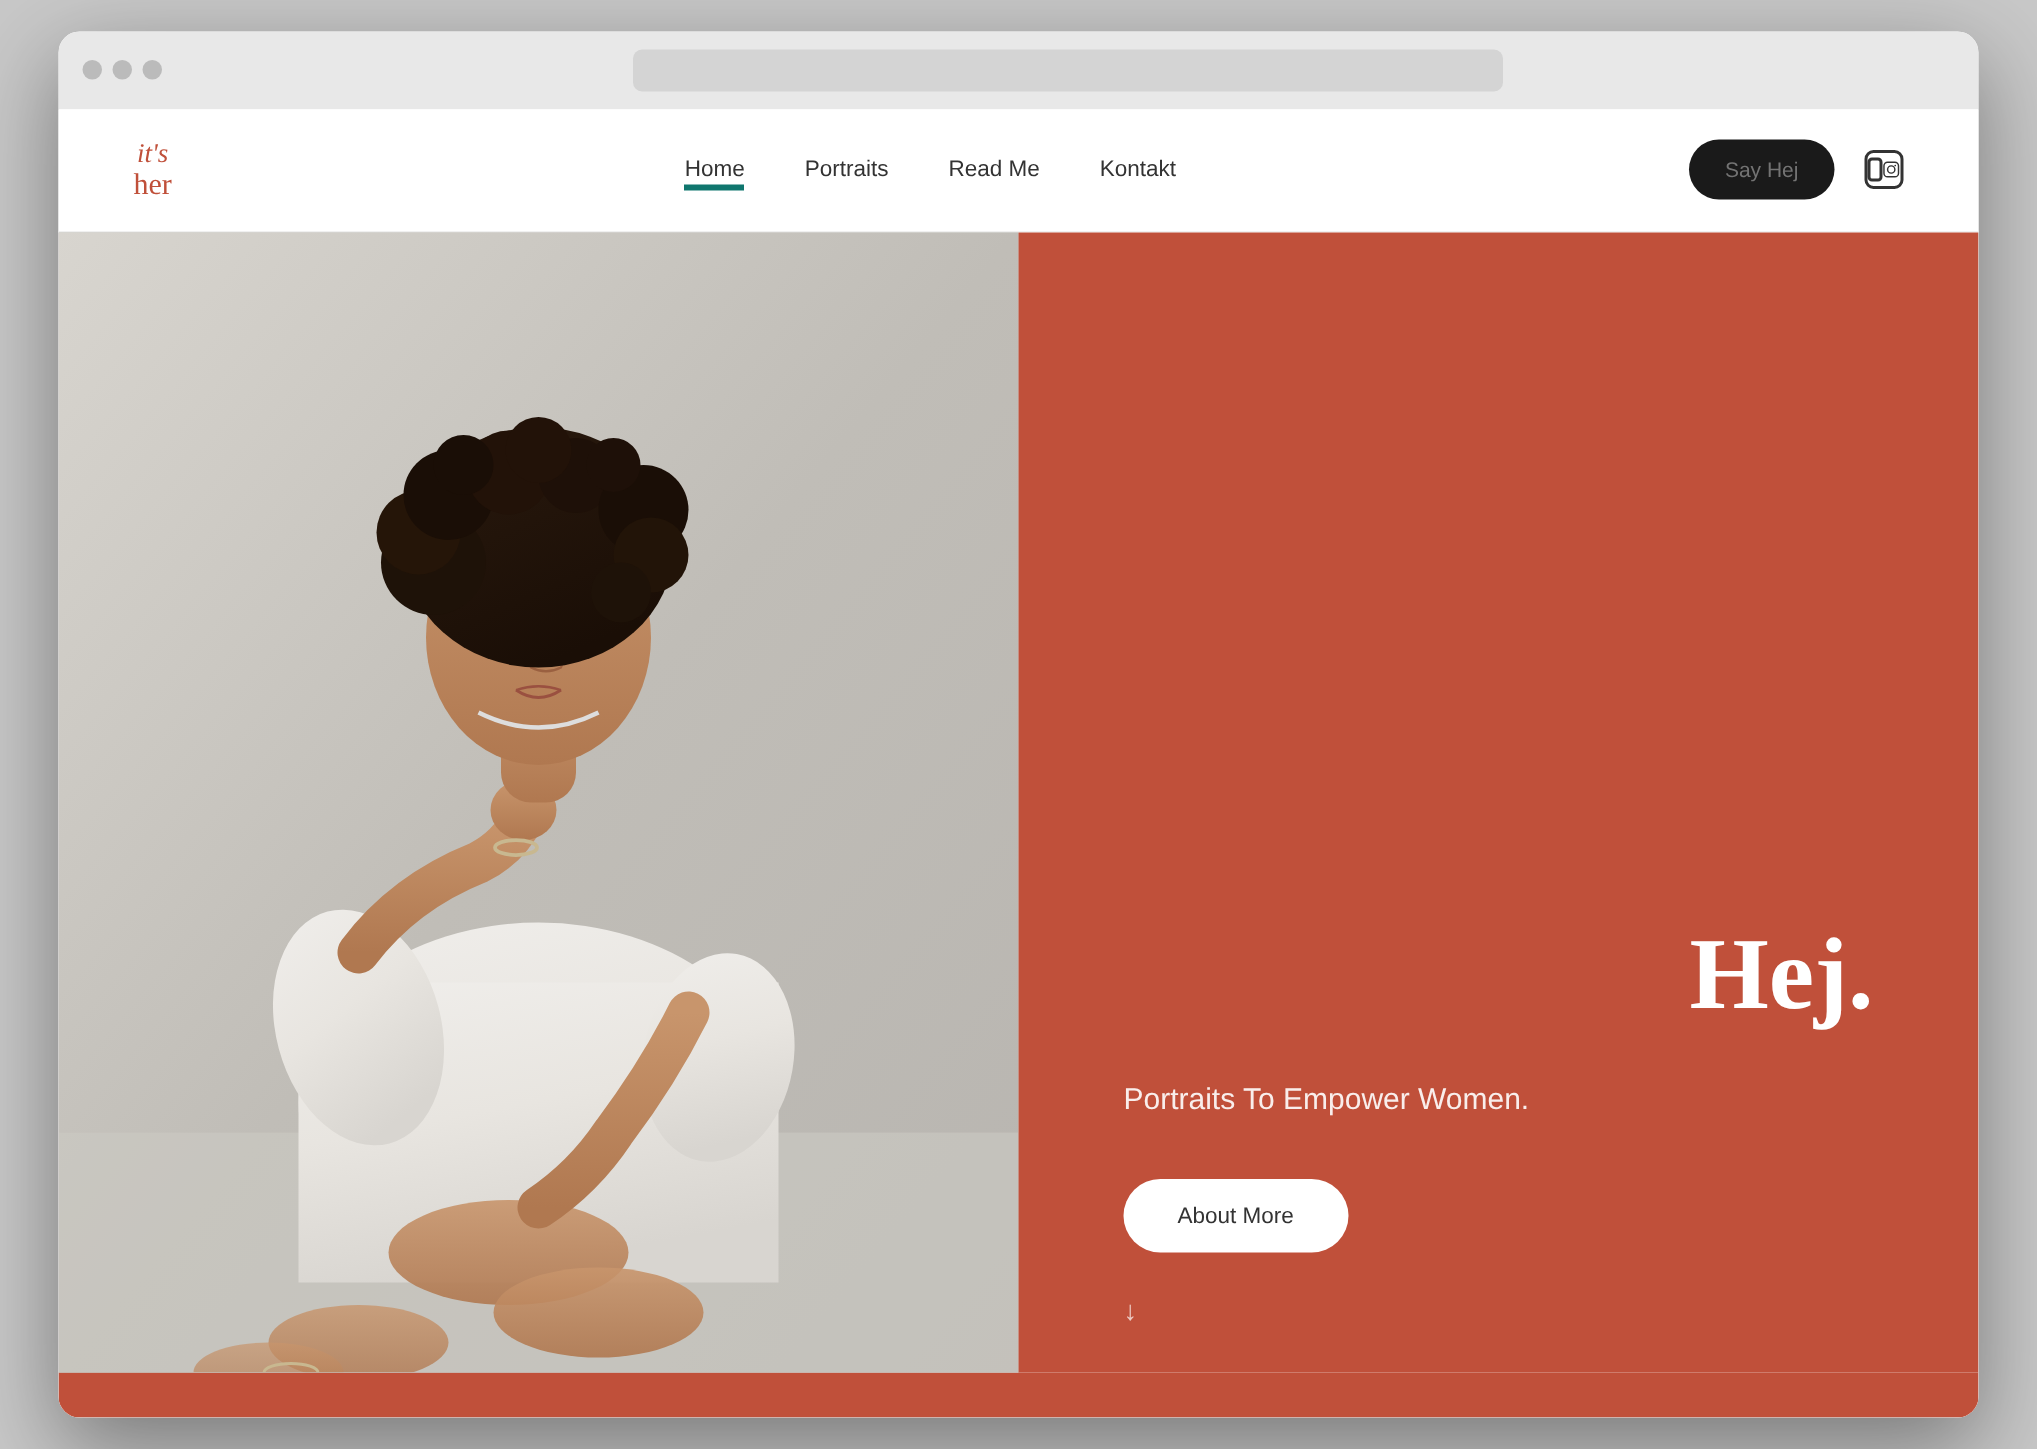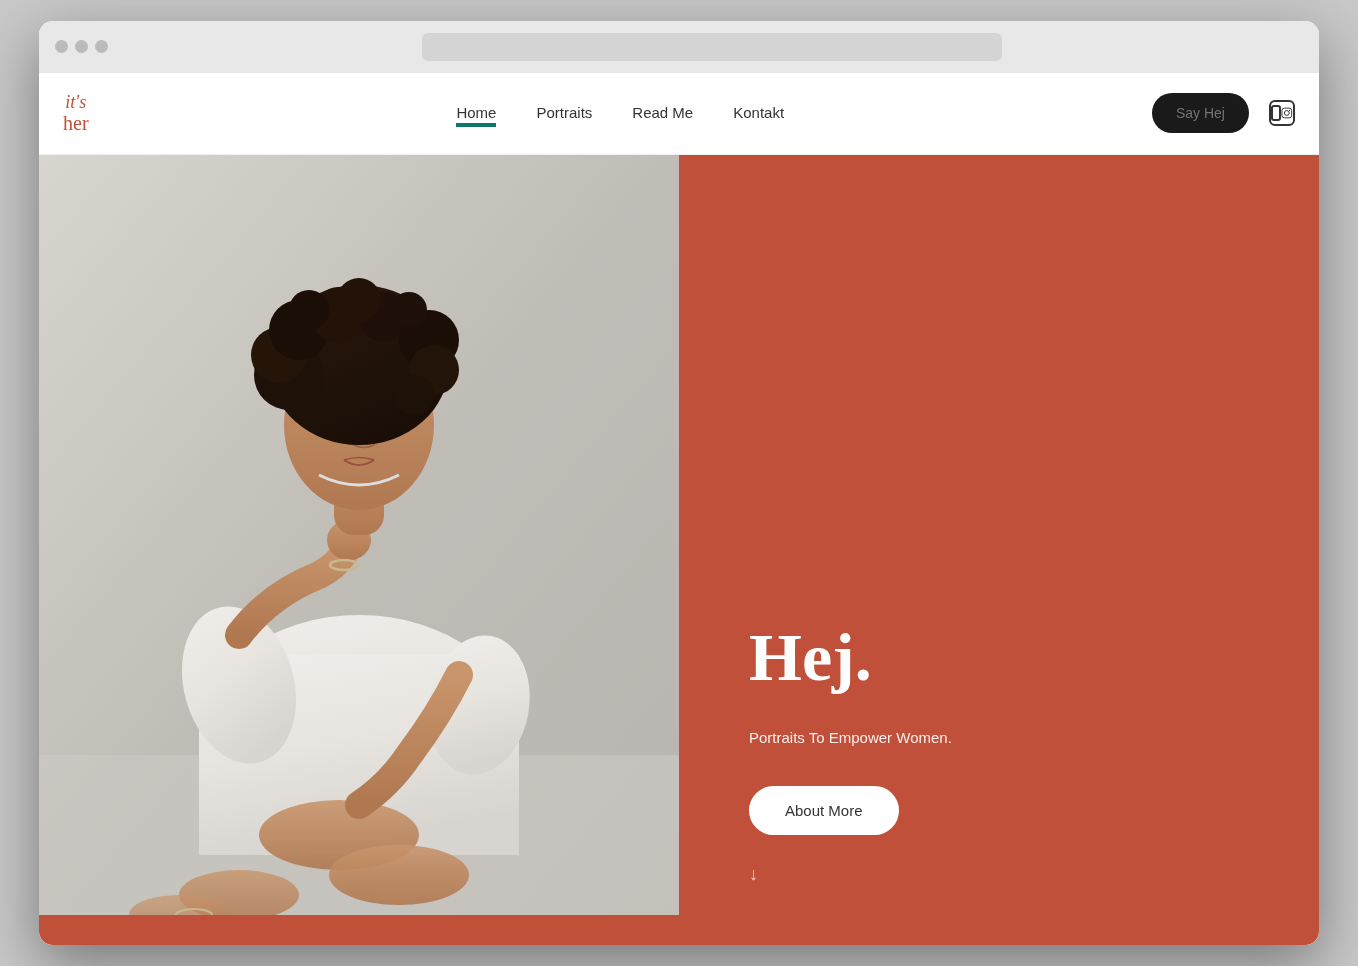--- a/index.html
+++ b/index.html
@@ -53,21 +53,21 @@
     
     .website {
       background: #fff;
     }
 
     
     .navbar {
       display: flex;
       align-items: center;
       justify-content: space-between;
-      padding: 20px 24px;
+      padding: 20px 50px;
       border-bottom: 1px solid #f0f0f0;
       background: #fff;
     }
 
     .logo {
       font-family: Georgia, serif;
       color: #c0503a;
       font-size: 28px;
       font-weight: bold;
       line-height: 1.1;
@@ -186,26 +186,27 @@
       position: relative;
     }
 
     .hero-title {
       color: #fff;
       font-size: 68px;
       font-weight: bold;
       font-family: Georgia, serif;
       line-height: 1.1;
       margin-bottom: 30px;
+      text-align: right;
     }
 
     .hero-subtitle {
       color: rgba(255,255,255,0.9);
       font-family: Arial, sans-serif;
-      font-size: 15px;
+      font-size: 20px;
       line-height: 1.7;
       margin-bottom: 36px;
     }
 
     .read-more-btn {
       display: inline-block;
       background: #fff;
       color: #333;
       border: none;
       padding: 16px 36px;

